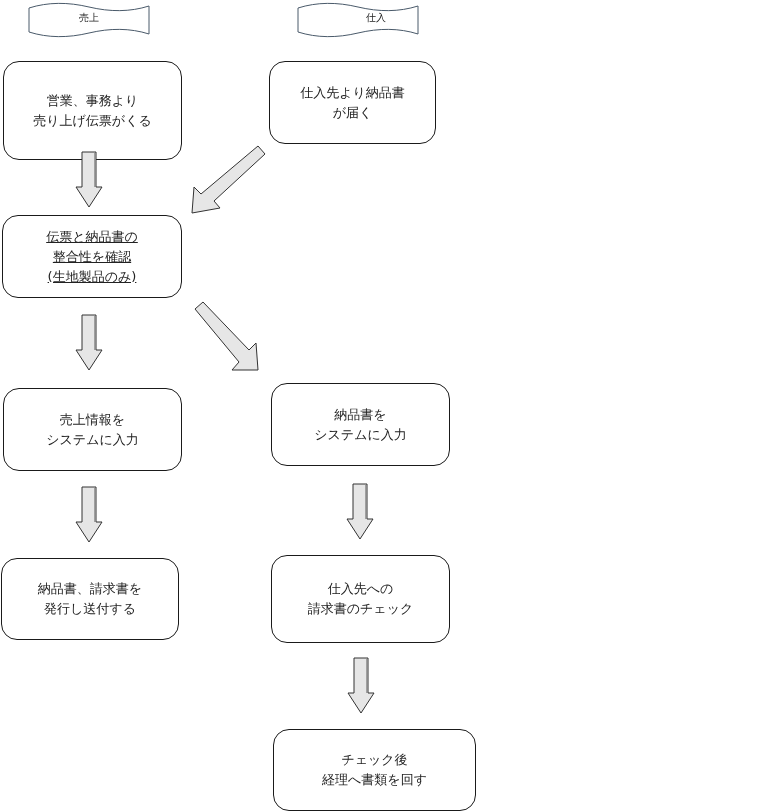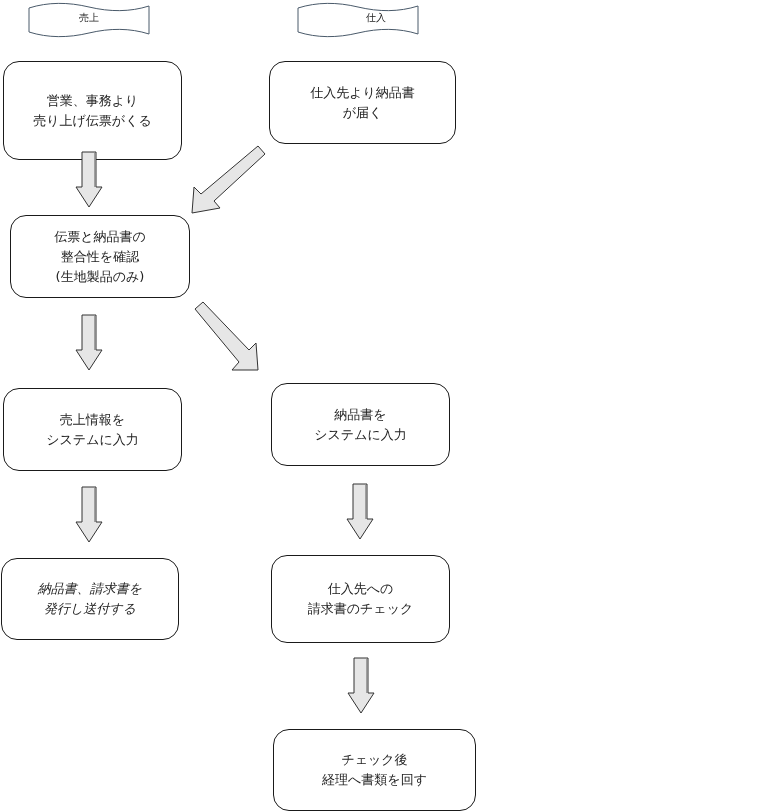--- a/index.html
+++ b/index.html
@@ -67,42 +67,42 @@
     <path d="M1,6 C20,0 40,0 61,5 C82,10 102,10 121,4 L121,32 C102,26 82,26 61,31 C40,36 20,36 1,30 Z" fill="#ffffff" stroke="#4a5a6a" stroke-width="1"></path>
   </svg>
   <div class="banner-label">仕入</div>
 </div>
 
 <div class="box" style="left:3px; top:61px; width:179px; height:99px;">
   <span class="line">営業、事務より</span>
   <span class="line">売り上げ伝票がくる</span>
 </div>
 
-<div class="box" style="left:269px; top:61px; width:187px; height:83px;">
+<div class="box" style="left:269px; top:61px; width:167px; height:83px;">
   <span class="line">仕入先より納品書</span>
   <span class="line">が届く</span>
 </div>
 
-<div class="box" style="left:10px; top:215px; width:180px; height:83px;">
+<div class="box" style="left:2px; top:215px; width:180px; height:83px;text-decoration:underline;">
   <span class="line">伝票と納品書の</span>
   <span class="line">整合性を確認</span>
   <span class="line">(生地製品のみ)</span>
 </div>
 
 <div class="box" style="left:3px; top:388px; width:179px; height:83px;text-align:center;">
   <span class="line">売上情報を</span>
   <span class="line">システムに入力</span>
 </div>
 
 <div class="box" style="left:271px; top:383px; width:179px; height:83px;">
   <span class="line">納品書を</span>
   <span class="line">システムに入力</span>
 </div>
 
-<div class="box" style="left:1px; top:558px; width:178px; height:82px;font-style:italic;">
+<div class="box" style="left:1px; top:558px; width:178px; height:82px;">
   <span class="line">納品書、請求書を</span>
   <span class="line">発行し送付する</span>
 </div>
 
 <div class="box" style="left:271px; top:555px; width:179px; height:88px;">
   <span class="line">仕入先への</span>
   <span class="line">請求書のチェック</span>
 </div>
 
 <div class="box" style="left:273px; top:729px; width:203px; height:82px;">

